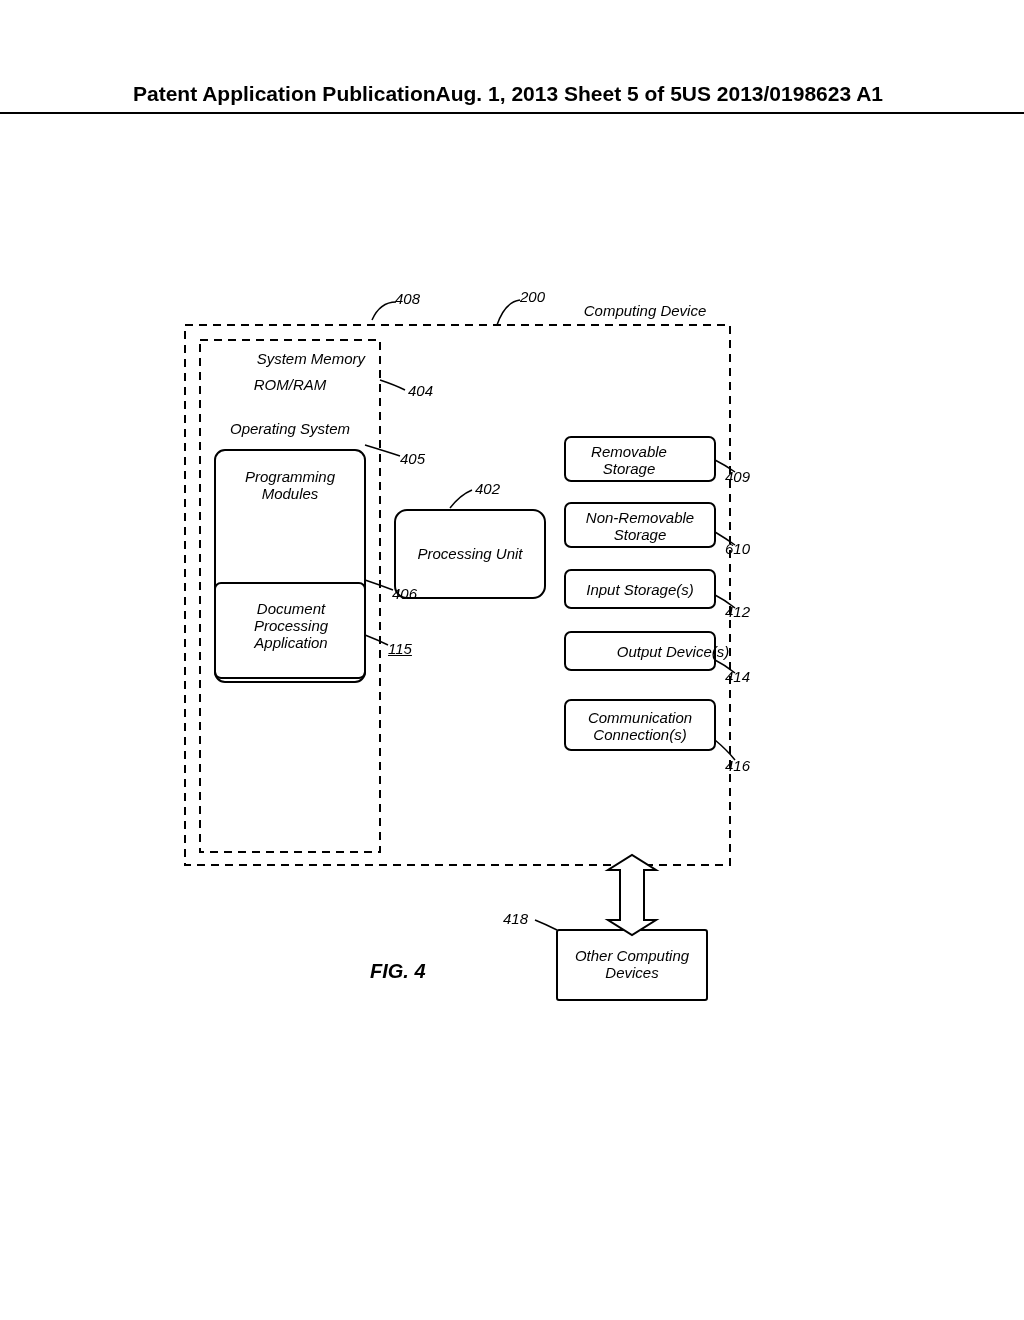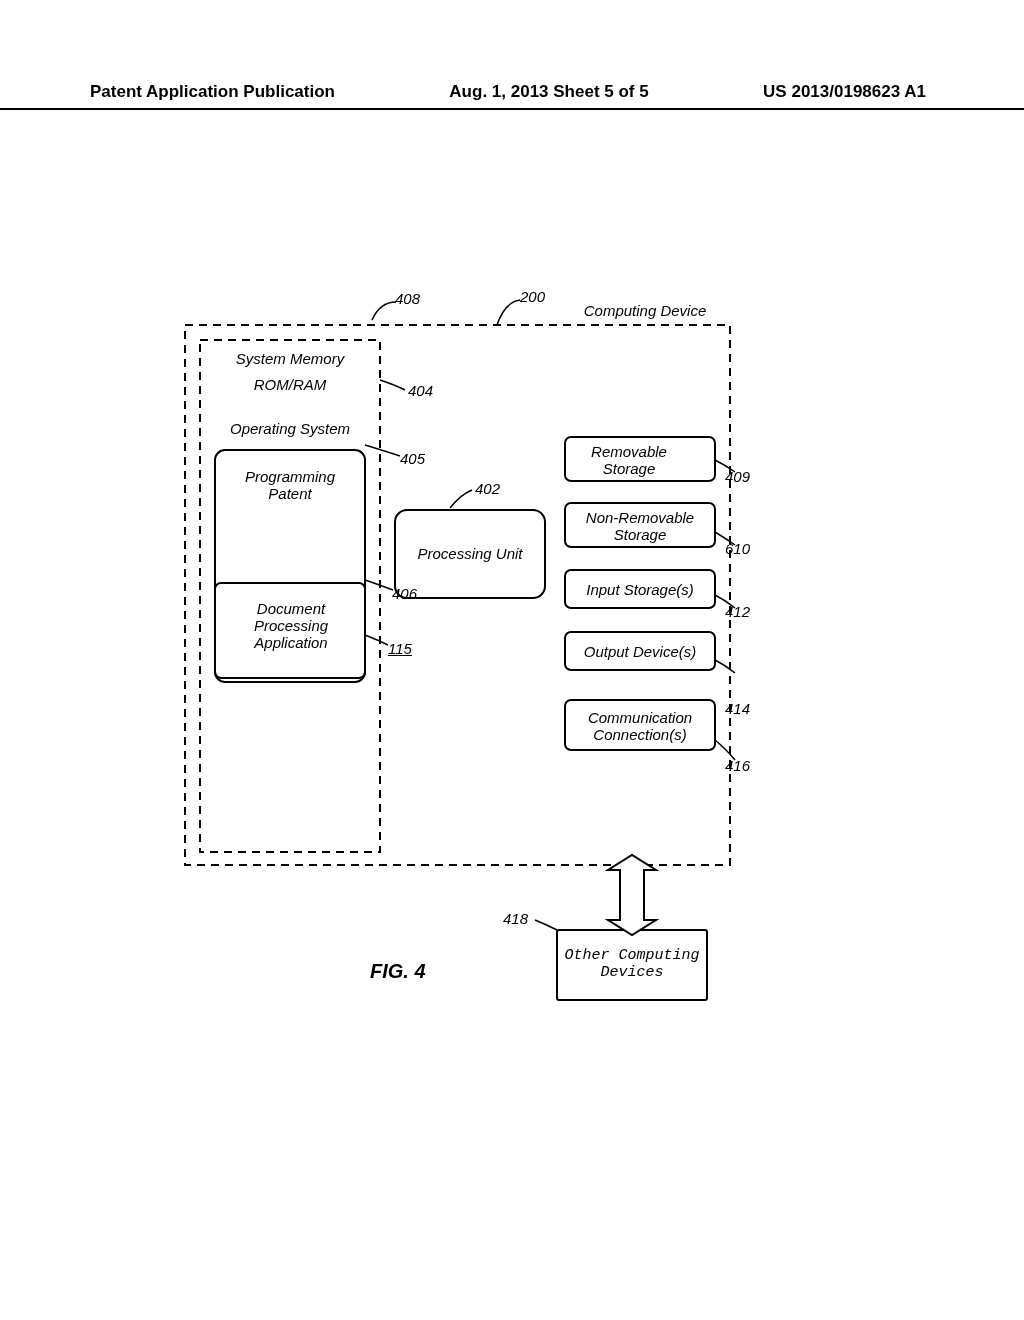--- a/index.html
+++ b/index.html
@@ -17,22 +17,22 @@
   .header {
     position: absolute;
     top: 82px;
     left: 0;
     width: 100%;
     border-bottom: 2px solid #000;
     padding-bottom: 6px;
   }
   .header-row {
     display: flex;
-    justify-content: space-between;
-    font-size: 17px;
+    justify-content: center;
+    font-size: 21px;
     font-weight: bold;
     padding: 0 98px 0 90px;
   }
   .diagram {
     position: absolute;
     left: 0;
     top: 0;
     width: 1024px;
     height: 1320px;
   }
@@ -107,50 +107,50 @@
 
     <path d="M 715 660 Q 725 665 735 673" fill="none" stroke="#000" stroke-width="1.5"></path>
 
     <path d="M 715 740 Q 727 750 735 760" fill="none" stroke="#000" stroke-width="1.5"></path>
 
     <path d="M 557 930 Q 545 924 535 920" fill="none" stroke="#000" stroke-width="1.5"></path>
   </svg>
 
   <div class="lbl" style="left:565px; top:302px; width:160px;">Computing Device</div>
 
-  <div class="lbl" style="left:215px; top:350px; width:150px;">System Memory</div>
+  <div class="lbl" style="left:215px; top:350px; width:150px;text-align:right;">System Memory</div>
   <div class="lbl" style="left:215px; top:376px; width:150px;">ROM/RAM</div>
   <div class="lbl" style="left:215px; top:420px; width:150px;">Operating System</div>
   <div class="lbl" style="left:215px; top:468px; width:150px; white-space:pre-line;">Programming
-Patent</div>
+Modules</div>
   <div class="lbl" style="left:215px; top:600px; width:152px; white-space:pre-line;">Document
 Processing
 Application</div>
 
   <div class="lbl" style="left:395px; top:545px; width:150px;">Processing Unit</div>
 
   <div class="lbl" style="left:565px; top:443px; width:128px; white-space:pre-line;">Removable
 Storage</div>
   <div class="lbl" style="left:565px; top:509px; width:150px; white-space:pre-line;">Non-Removable
 Storage</div>
   <div class="lbl" style="left:565px; top:581px; width:150px;">Input Storage(s)</div>
-  <div class="lbl" style="left:565px; top:643px; width:150px;">Output Device(s)</div>
+  <div class="lbl" style="left:598px; top:643px; width:150px;">Output Device(s)</div>
   <div class="lbl" style="left:565px; top:709px; width:150px; white-space:pre-line;">Communication
 Connection(s)</div>
-  <div class="lbl" style="left:557px; top:947px; width:150px; white-space:pre-line;font-family:Liberation Mono, monospace;">Other Computing
+  <div class="lbl" style="left:557px; top:947px; width:150px; white-space:pre-line;">Other Computing
 Devices</div>
 
   <div class="lbl" style="left:395px; top:290px;">408</div>
   <div class="lbl" style="left:520px; top:288px;">200</div>
   <div class="lbl" style="left:408px; top:382px;">404</div>
   <div class="lbl" style="left:400px; top:450px;">405</div>
   <div class="lbl" style="left:475px; top:480px;">402</div>
   <div class="lbl" style="left:392px; top:585px;">406</div>
   <div class="lbl" style="left:388px; top:640px;text-decoration:underline;">115</div>
   <div class="lbl" style="left:725px; top:468px;">409</div>
   <div class="lbl" style="left:725px; top:540px;">610</div>
   <div class="lbl" style="left:725px; top:603px;">412</div>
-  <div class="lbl" style="left:725px; top:668px;margin-top:32px;">414</div>
+  <div class="lbl" style="left:725px; top:668px;">414</div>
   <div class="lbl" style="left:725px; top:757px;">416</div>
   <div class="lbl" style="left:503px; top:910px;">418</div>
 
   <div class="figcap" style="left:370px; top:960px;">FIG. 4</div>
 </div>
 
 </body></html>

